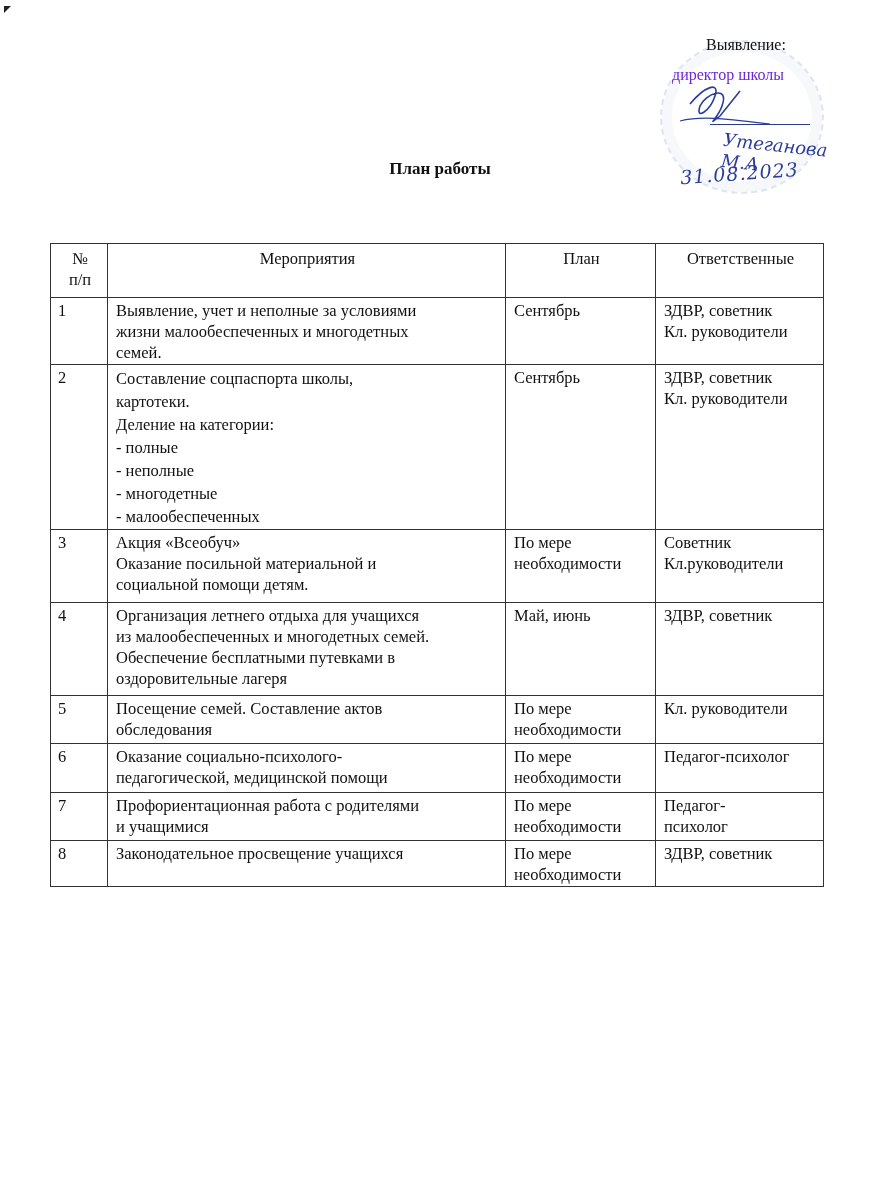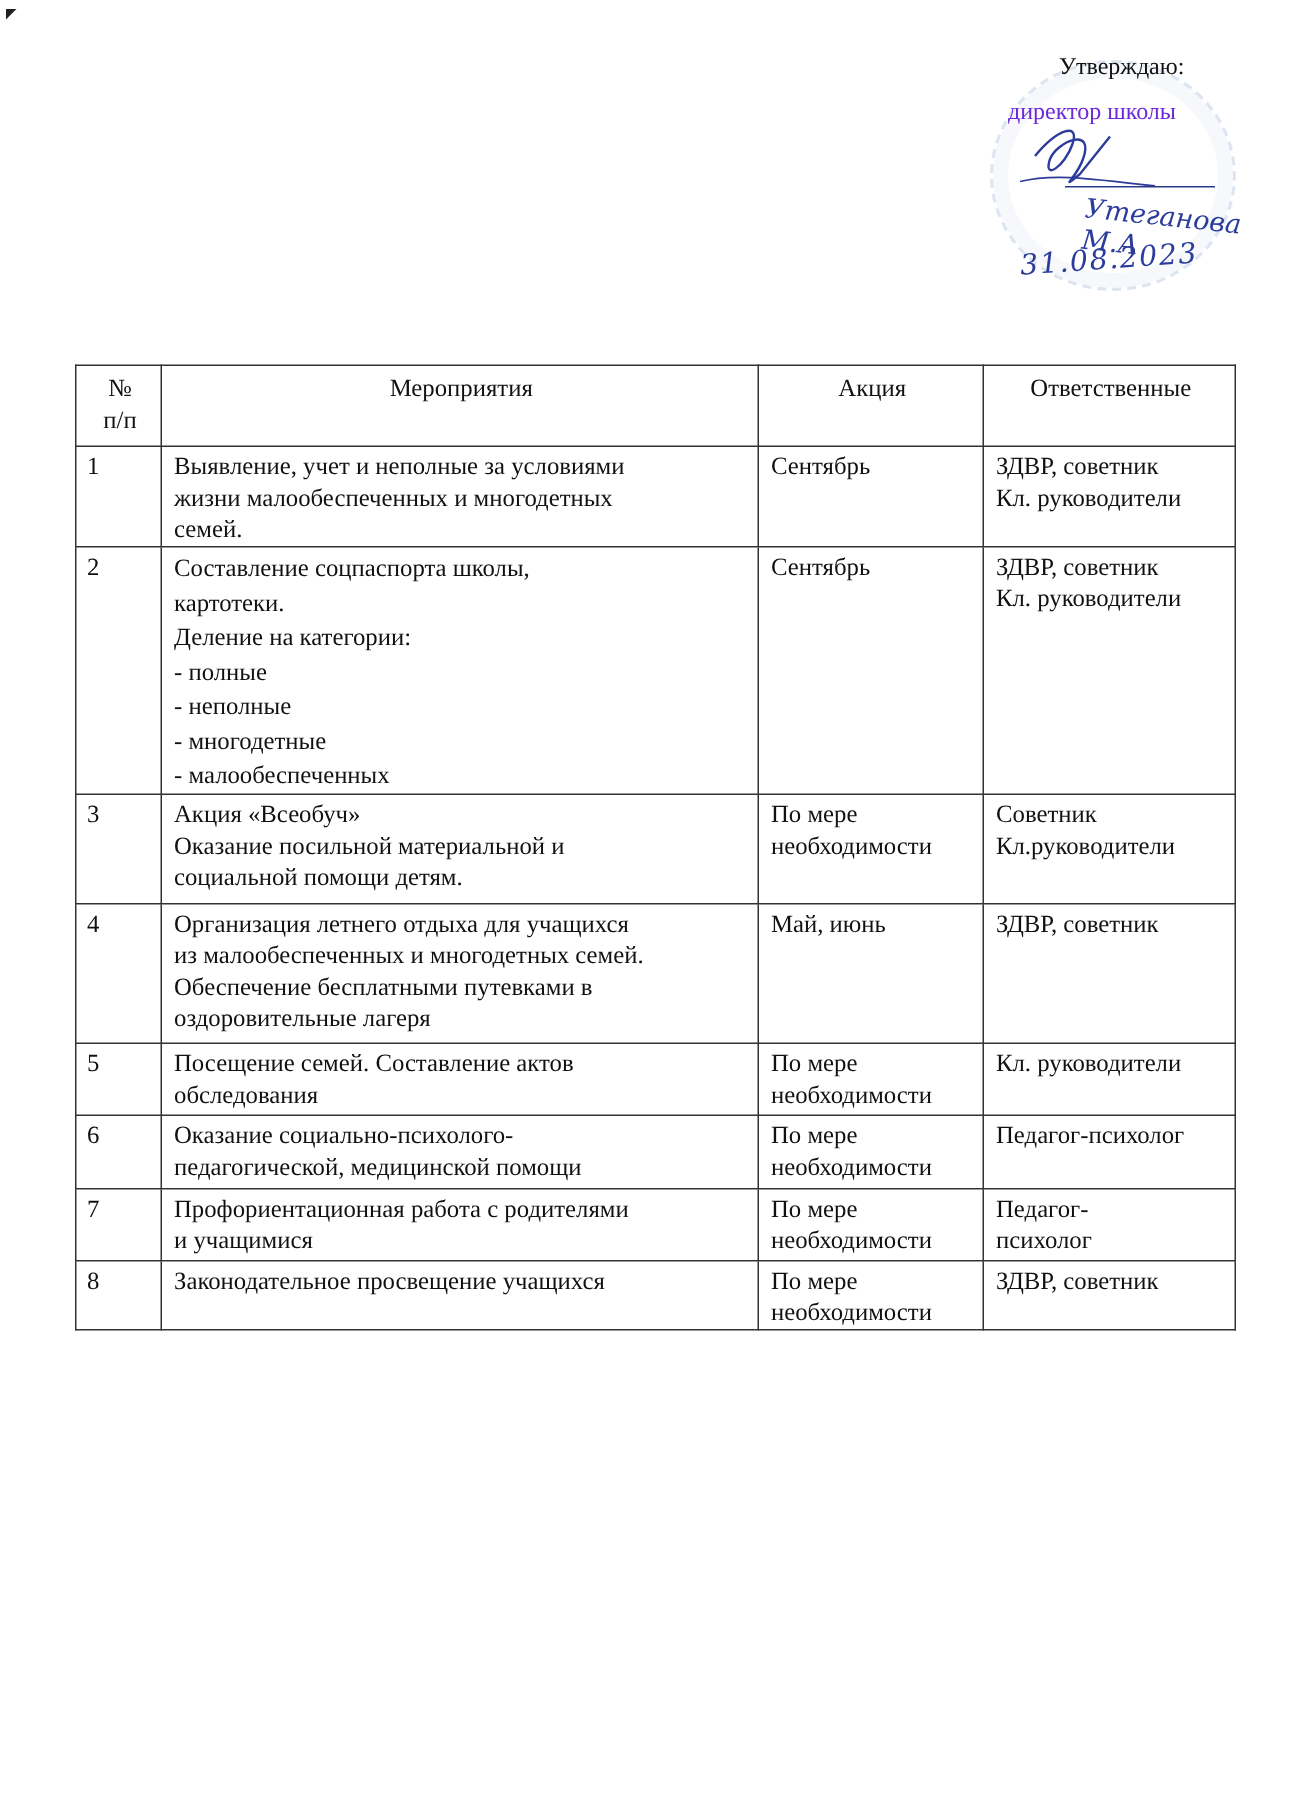--- a/index.html
+++ b/index.html
@@ -59,49 +59,50 @@
   .num-cell { padding-left: 7px !important; }
   .line { display: block; }
 </style>
 </head>
 <body>
 
 <div class="corner-mark"></div>
 
 <div class="approval">
   <div class="stamp"></div>
-  <div class="approve-label">Утверждаю:</div>
+  <div class="approve-label">Выявление:</div>
   <div class="director-label">директор школы</div>
   <svg class="signature-svg" width="120" height="60" viewBox="0 0 120 60">
     <path d="M30 28 C 45 10, 60 5, 55 20 C 50 35, 35 45, 40 30 C 45 18, 70 8, 62 30 C 58 42, 45 52, 60 40 L 80 15" fill="none" stroke="#2b3c9a" stroke-width="1.6"></path>
     <path d="M20 45 C 40 40, 60 42, 110 48" fill="none" stroke="#2b3c9a" stroke-width="1.2"></path>
   </svg>
   <div class="signature-line"></div>
   <div class="signature-name">Утеганова М.А</div>
   <div class="signature-date">31.08.2023</div>
 </div>
 
 <div class="title-block">
+  <div>План работы</div>
 </div>
 
 <table class="plan">
   <colgroup>
     <col class="col-num">
       <col class="col-act">
       <col class="col-date">
       <col class="col-resp">
   </colgroup>
   <thead>
     <tr style="height:54px">
       <th>
         <span class="line">№</span>
         <span class="line">п/п</span>
       </th>
       <th>Мероприятия</th>
-      <th>Акция</th>
+      <th>План</th>
       <th>Ответственные</th>
     </tr>
   </thead>
   <tbody>
 
     <tr style="height:63px">
       <td class="num-cell">1</td>
       <td>
         <span class="line">Выявление, учет и неполные за условиями</span>
         <span class="line">жизни малообеспеченных и многодетных</span>

